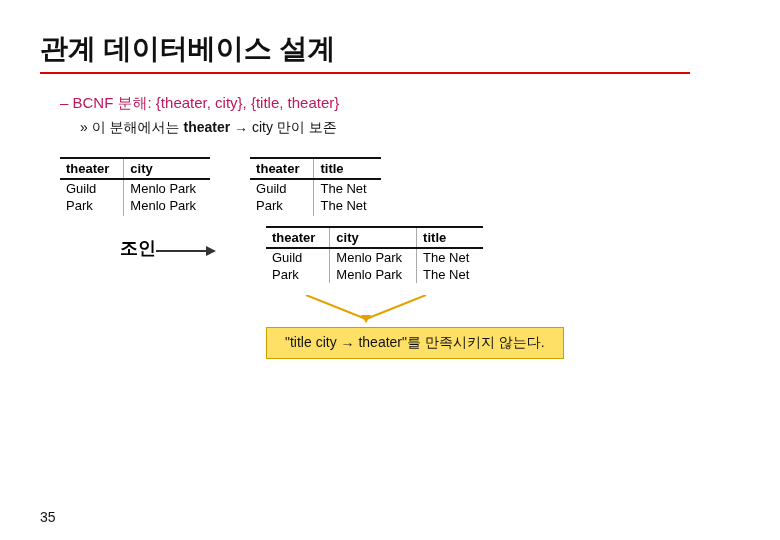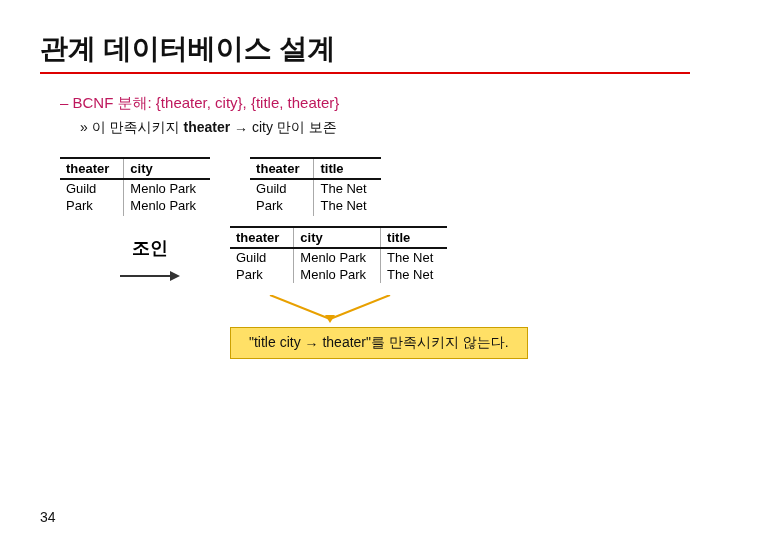--- a/index.html
+++ b/index.html
@@ -98,21 +98,21 @@
 
     .lower-section {
       display: flex;
       margin-top: 10px;
       align-items: flex-start;
       position: relative;
     }
 
     .join-area {
       display: flex;
-      flex-direction: column;
+      flex-direction: row;
       align-items: center;
       margin-right: 30px;
       margin-top: 10px;
       margin-left: 60px;
     }
 
     .join-label {
       font-size: 18px;
       font-weight: bold;
       margin-bottom: 6px;
@@ -190,21 +190,21 @@
   <div class="title-underline"></div>
 
   <div class="content">
 
     <div class="bcnf-line">
       <span>– BCNF 분해:</span>
       <span>{theater, city}, {title, theater}</span>
     </div>
 
     <div class="arrow-line">
-      <span>» 이 만족시키지</span>
+      <span>» 이 분해에서는</span>
       <span class="theater-bold" style="font-weight:bold;">theater</span>
       <span> → </span>
       <span>city</span>
       <span>만이 보존</span>
     </div>
 
     <div class="tables-area">
 
       <table class="db-table">
         <thead>
@@ -290,15 +290,15 @@
 
         <div class="highlight-box">
           <span>"title city </span><span>→</span><span> theater"를 만족시키지 않는다.</span>
         </div>
       </div>
 
     </div>
 
   </div>
 
-  <div class="page-number">34</div>
+  <div class="page-number">35</div>
 
 </div>
 
 </body></html>

